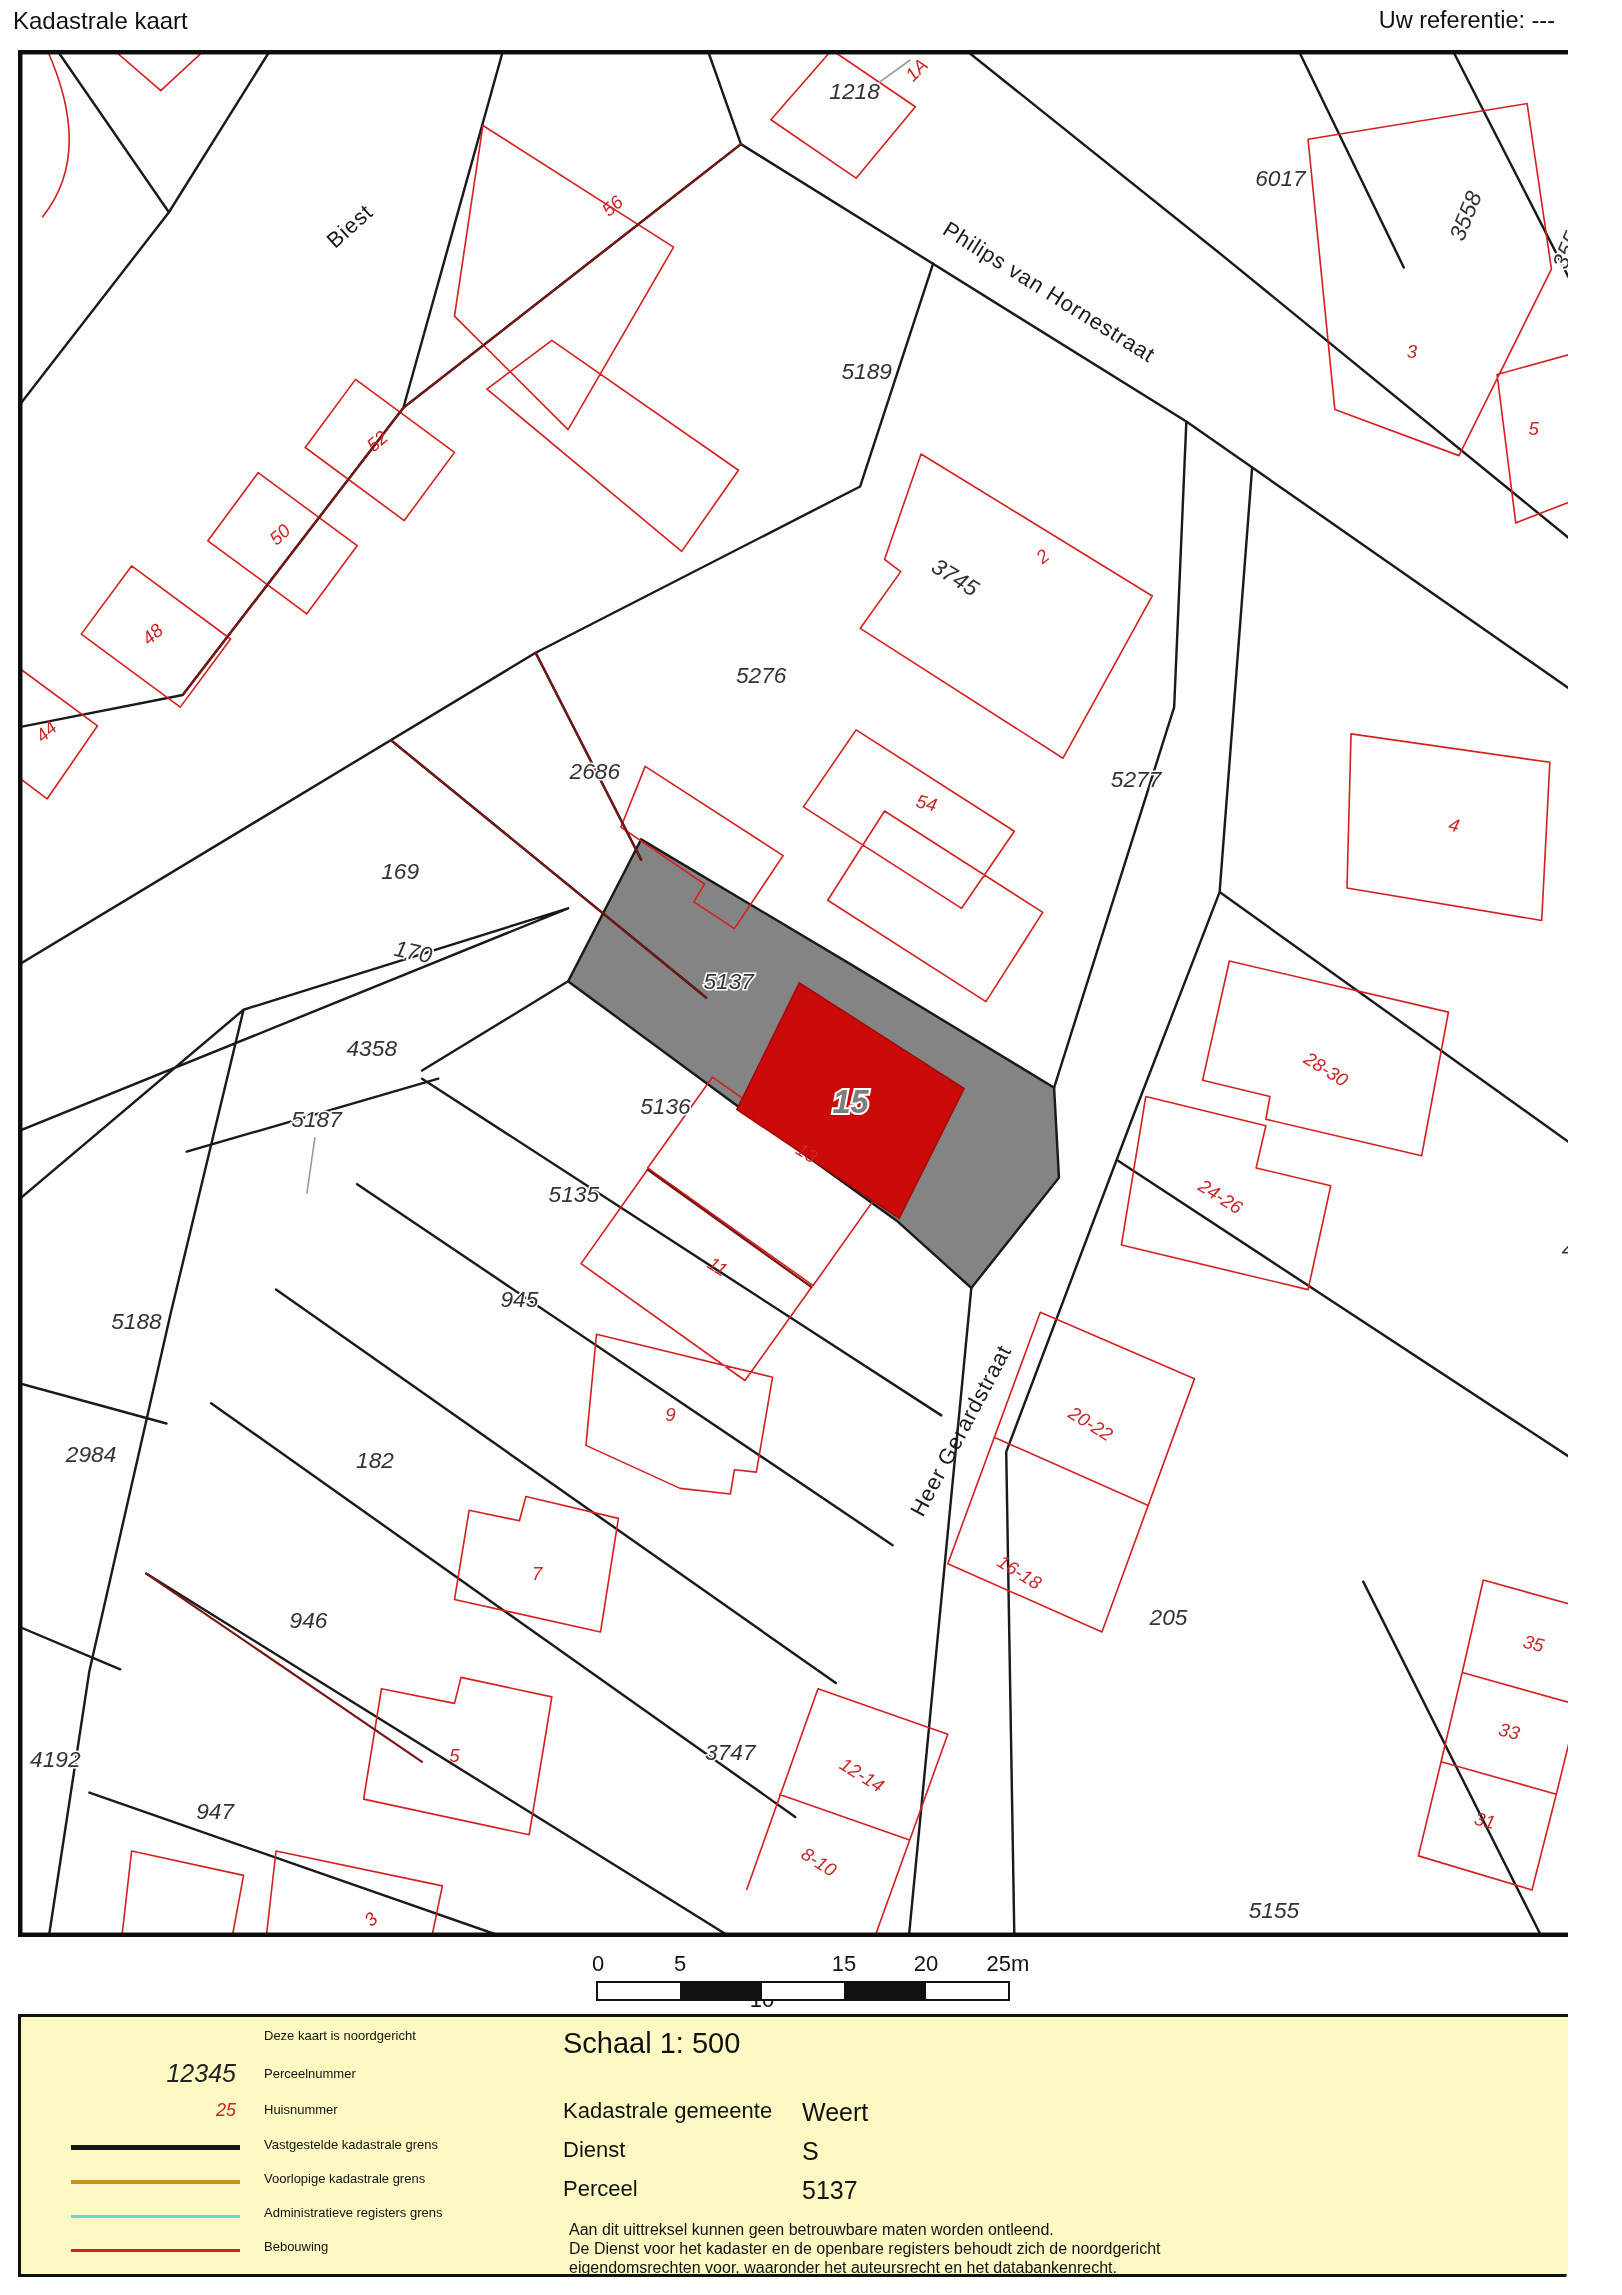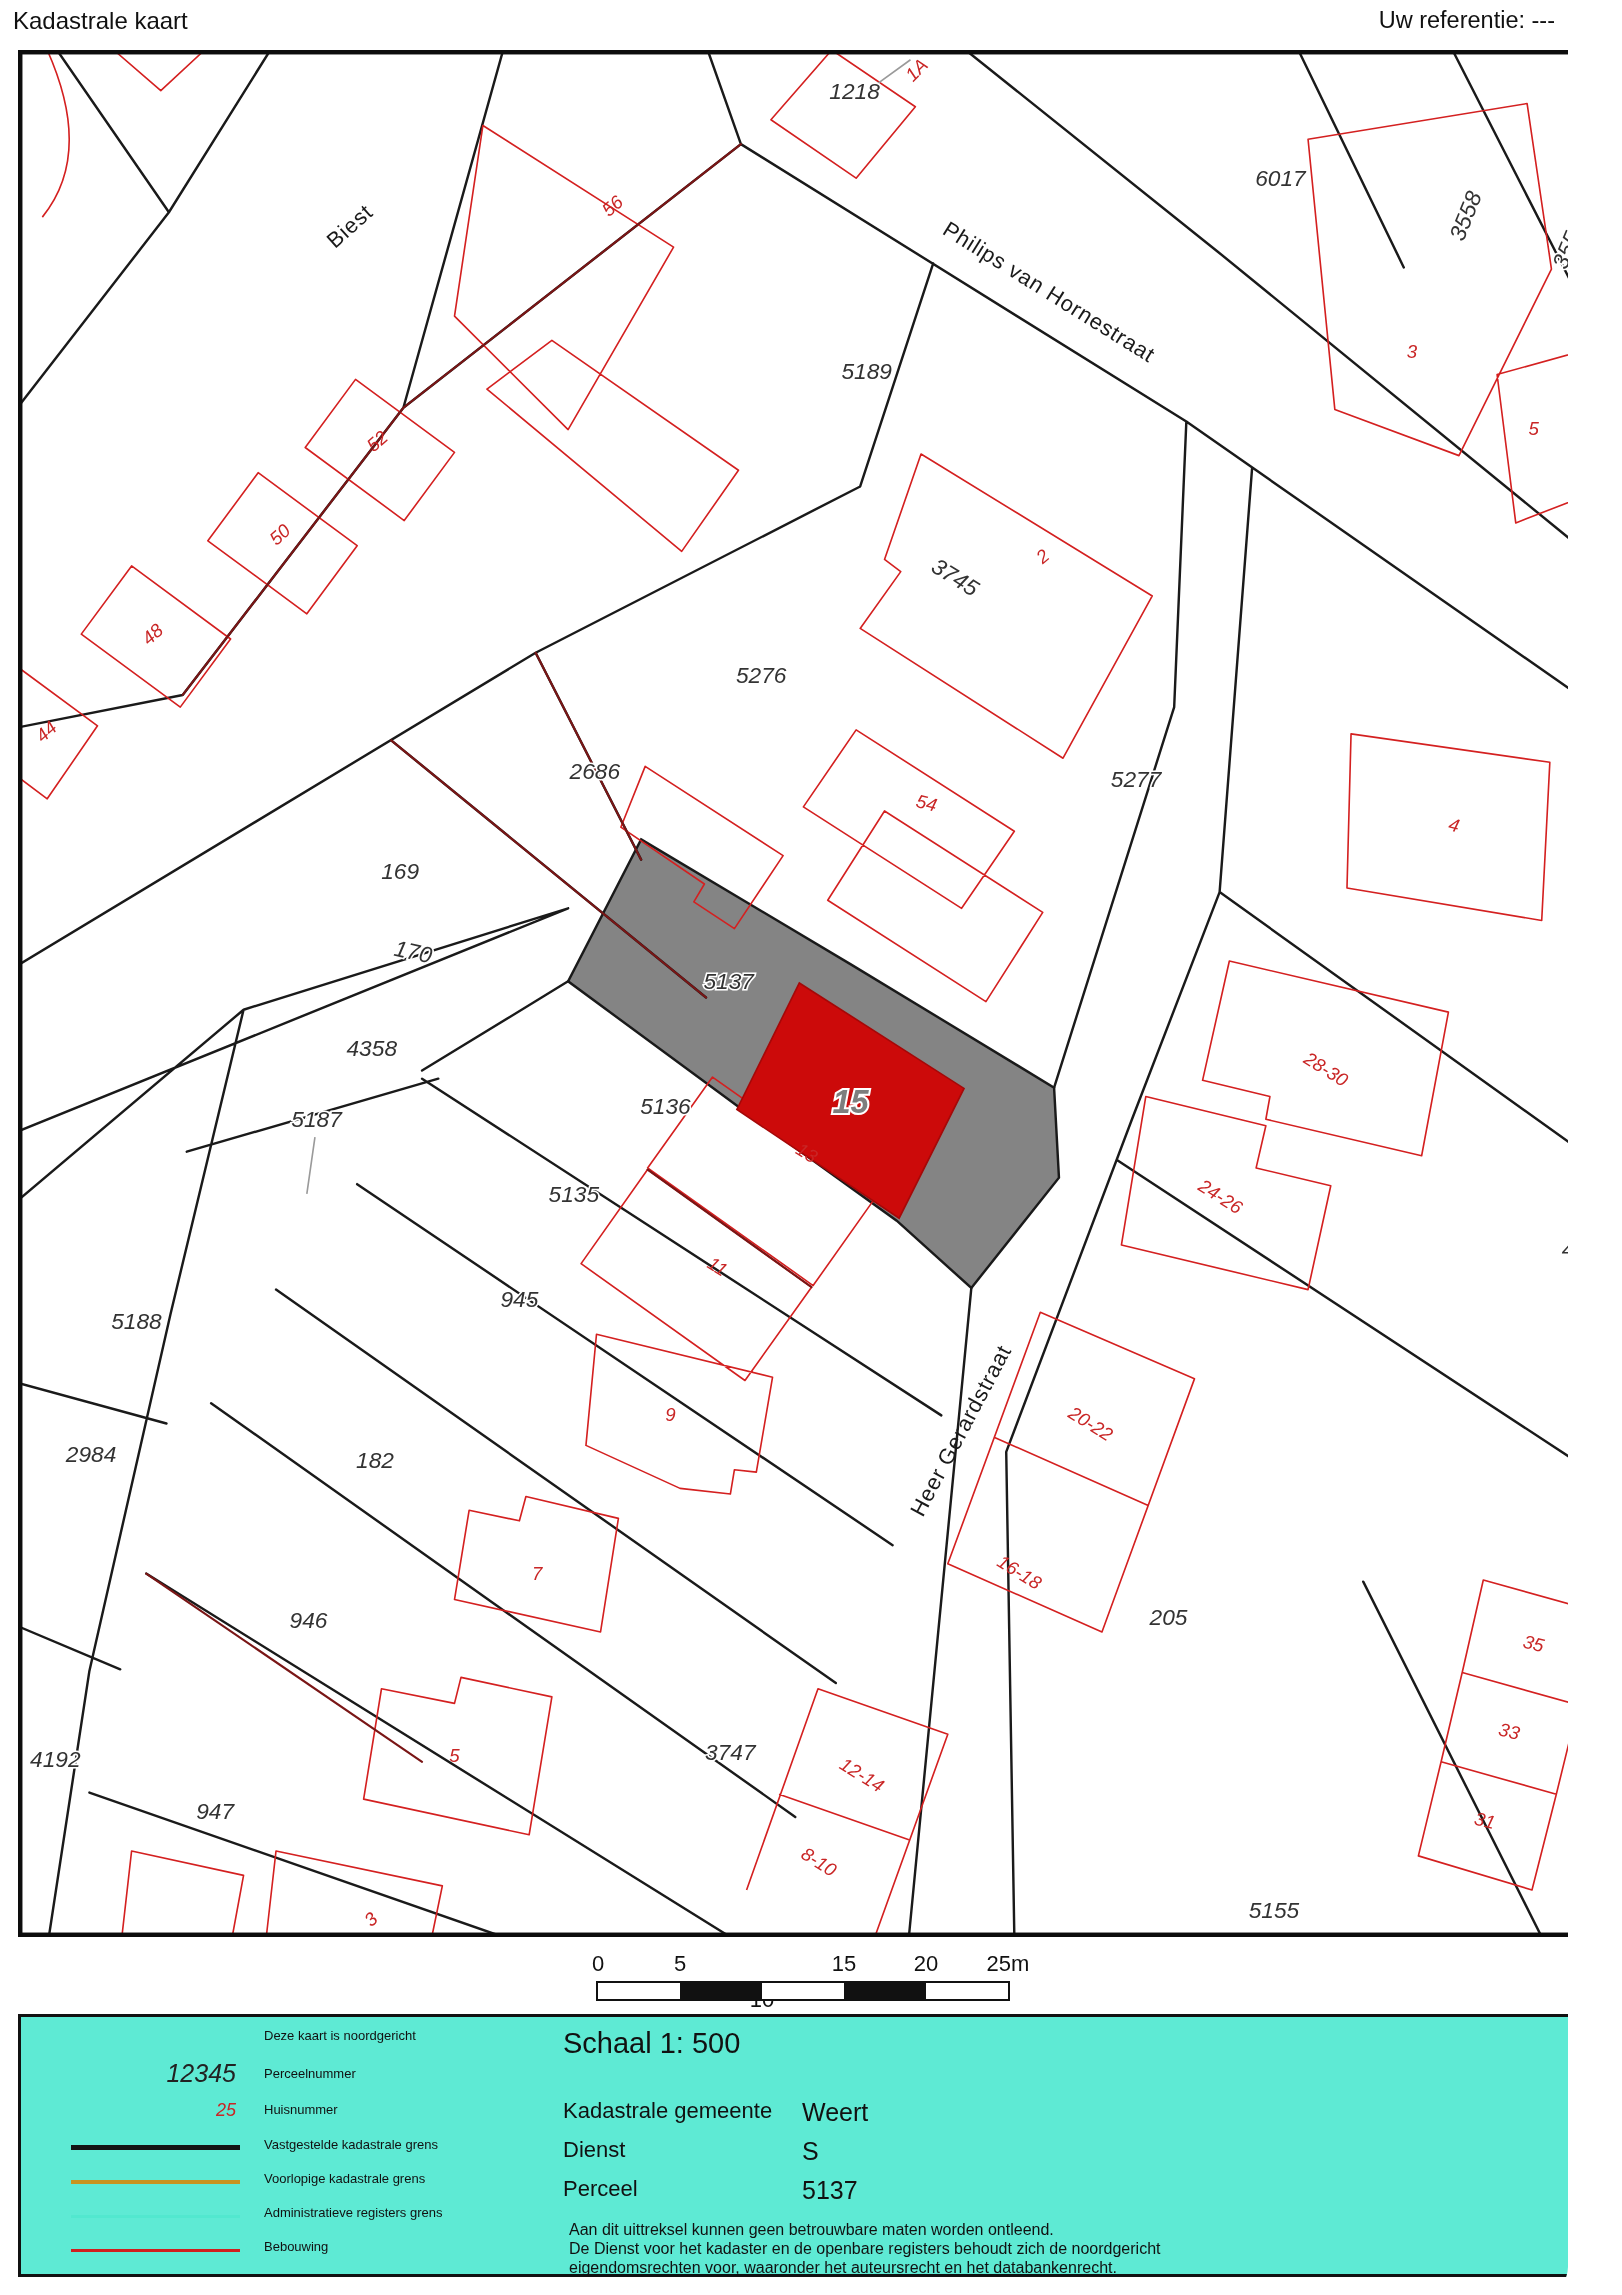--- a/index.html
+++ b/index.html
@@ -20,21 +20,21 @@
       stroke:#fff;stroke-width:4px;paint-order:stroke;text-anchor:middle;}
   .ml-house{font:italic 23px "Liberation Sans",sans-serif;fill:#c92626;text-anchor:middle;}
   .ml-street{font:27px "Liberation Sans",sans-serif;fill:#1a1a1a;text-anchor:middle;letter-spacing:1px;}
   .ml-focus-house{font:italic bold 40px "Liberation Sans",sans-serif;fill:#7e7e7e;
       stroke:#fff;stroke-width:5px;paint-order:stroke;text-anchor:middle;}
   
   #scalebar span{position:absolute;transform:translateX(-50%);font-size:22px;color:#111;}
   #scalebar .seg{position:absolute;height:16px;}
   #scalebar .frame{position:absolute;border:2.4px solid #111;background:transparent;}
   
-  .legend{position:absolute;left:18px;top:2014px;width:1581px;height:257px;border:3.2px solid #111;background:#5eead4;}
+  .legend{position:absolute;left:18px;top:2014px;width:1581px;height:257px;border:3.2px solid #111;background:#fef9c3;}
   .lg-sym{position:absolute;width:170px;text-align:right;}
   .lg-line{position:absolute;left:50px;width:169px;height:4px;}
   .lg-parcel-sym{font:italic 25px "Liberation Sans",sans-serif;color:#222;}
   .lg-house-sym{font:italic 18px "Liberation Sans",sans-serif;color:#c92626;}
   .lg-label{position:absolute;left:243px;white-space:nowrap;}
   .lg-schaal{position:absolute;left:542px;top:9.7px;font-size:29px;}
   .lg-k{position:absolute;left:542px;font-size:22px;}
   .lg-v{position:absolute;left:781px;font-size:25px;}
   .lg-disc{position:absolute;left:548px;font-size:16px;white-space:nowrap;color:#111;}
 </style>

